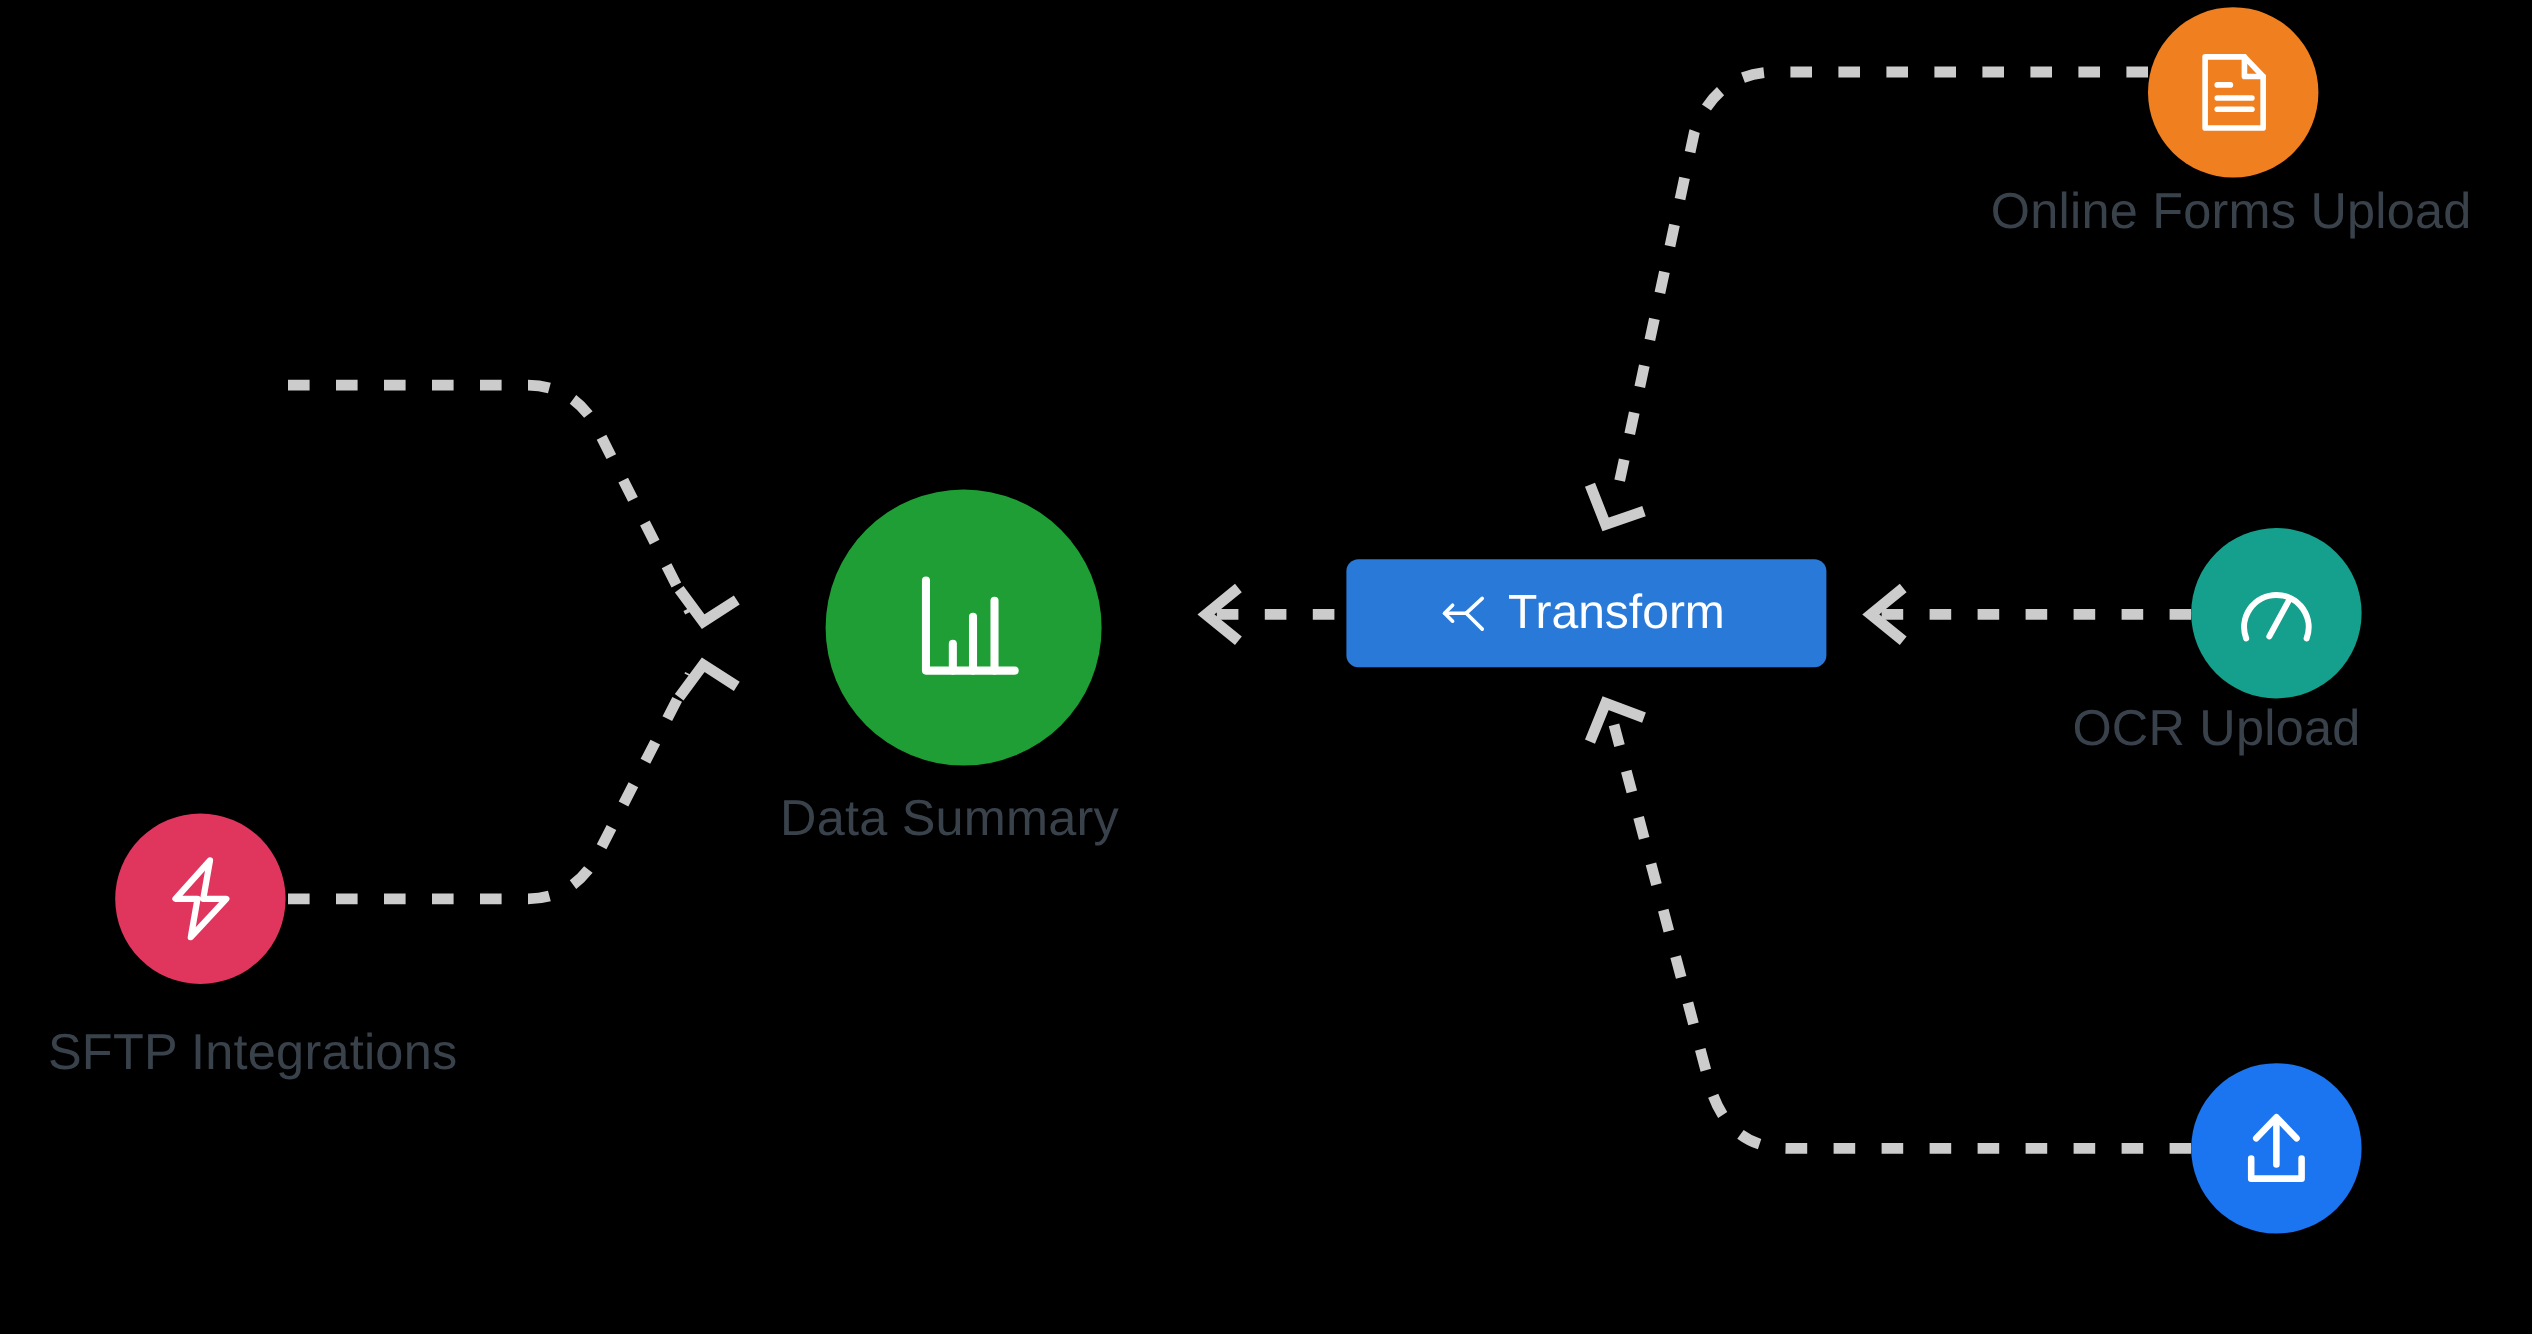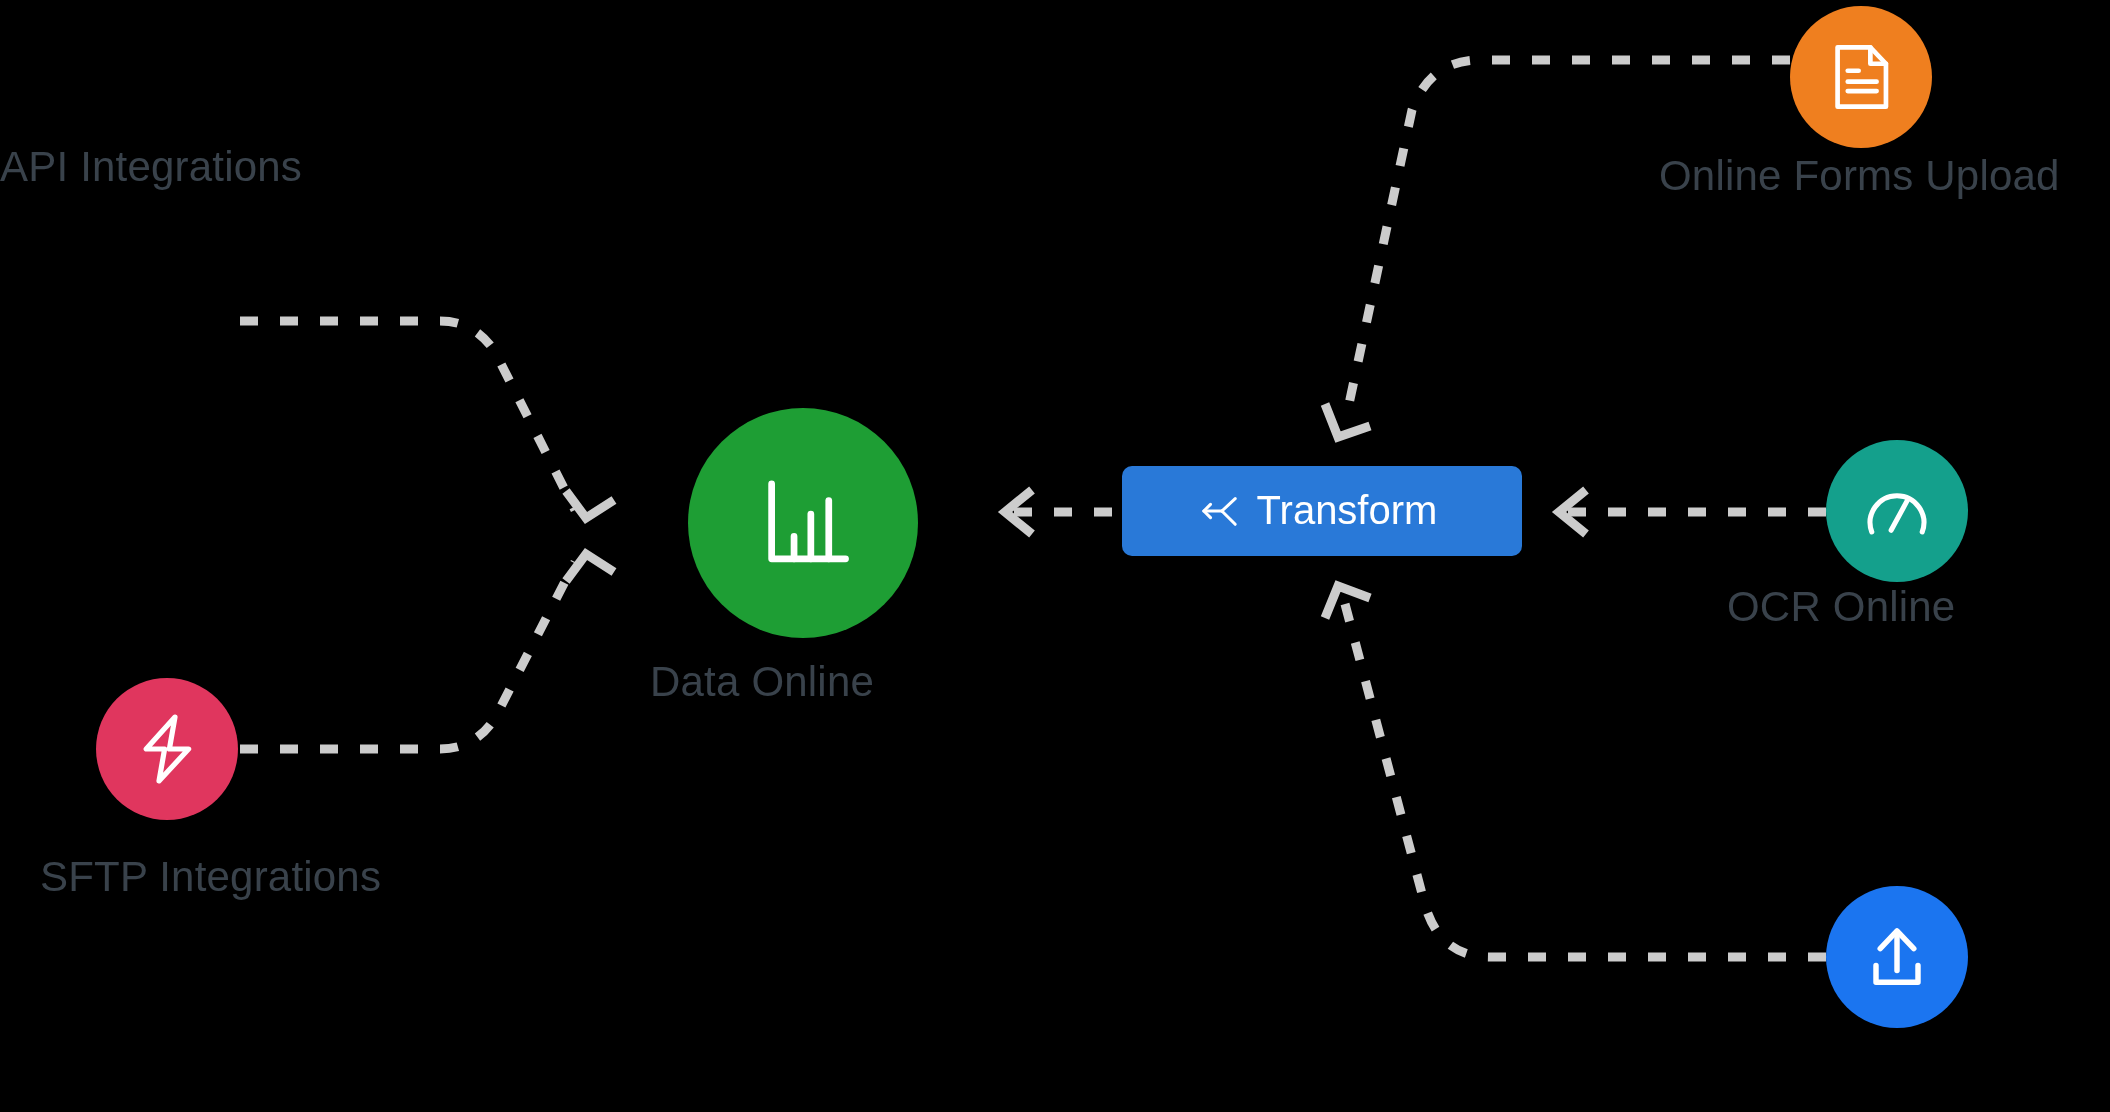--- a/index.html
+++ b/index.html
@@ -114,40 +114,39 @@
       <path d="M 1032 490 L 1005 512 L 1032 534"></path>
 
       <path d="M 1325 404 L 1338 437 L 1370 426"></path>
 
       <path d="M 1586 490 L 1559 512 L 1586 534"></path>
 
       <path d="M 1325 618 L 1338 586 L 1370 598"></path>
     </g>
   </svg>
 
-  <div class="label" id="label-api">API Integrations</div>
 
   <div class="node" id="node-sftp">
     <svg width="80" height="80" viewBox="0 0 100 100">
       <path d="M 60 10 L 24 50 L 47 50 L 40 90 L 77 50 L 53 50 Z" fill="none" stroke="#ffffff" stroke-width="6.5" stroke-linejoin="round"></path>
     </svg>
   </div>
   <div class="label" id="label-sftp">SFTP Integrations</div>
 
   <div class="node" id="node-summary">
     <svg width="112" height="112" viewBox="0 0 100 100">
       <g fill="none" stroke="#ffffff" stroke-width="6" stroke-linecap="round" stroke-linejoin="round">
         <path d="M 22 15 L 22 82 L 88 82"></path>
         <path d="M 42 62 L 42 82"></path>
         <path d="M 57 42 L 57 82"></path>
         <path d="M 73 30 L 73 82"></path>
       </g>
     </svg>
   </div>
-  <div class="label center" id="label-summary">Data Online</div>
+  <div class="label center" id="label-summary">Data Summary</div>
 
   <div class="node" id="node-forms">
     <svg width="78" height="78" viewBox="0 0 100 100">
       <g fill="none" stroke="#ffffff" stroke-width="6" stroke-linecap="round" stroke-linejoin="round">
         <path d="M 20 12 L 62 12 L 82 33 L 82 88 L 20 88 Z"></path>
         <path d="M 62 12 L 62 33 L 82 33"></path>
         <path d="M 33 42 L 47 42"></path>
         <path d="M 33 56 L 70 56"></path>
         <path d="M 33 68 L 70 68"></path>
       </g>
@@ -156,21 +155,21 @@
   <div class="label" id="label-forms">Online Forms Upload</div>
 
   <div class="node" id="node-ocr">
     <svg width="84" height="84" viewBox="0 0 100 100">
       <g fill="none" stroke="#ffffff" stroke-width="6" stroke-linecap="round" stroke-linejoin="round">
         <path d="M 20 75 A 32 32 0 1 1 80 75"></path>
         <path d="M 43 73 L 62 38"></path>
       </g>
     </svg>
   </div>
-  <div class="label" id="label-ocr">OCR Online</div>
+  <div class="label" id="label-ocr">OCR Upload</div>
 
   <div class="node" id="node-bulk">
     <svg width="84" height="84" viewBox="0 0 100 100">
       <g fill="none" stroke="#ffffff" stroke-width="6.5" stroke-linecap="round" stroke-linejoin="round">
         <path d="M 50 20 L 50 66"></path>
         <path d="M 30 40 L 50 19 L 70 40"></path>
         <path d="M 25 60 L 25 80 L 75 80 L 75 60"></path>
       </g>
     </svg>
   </div>

